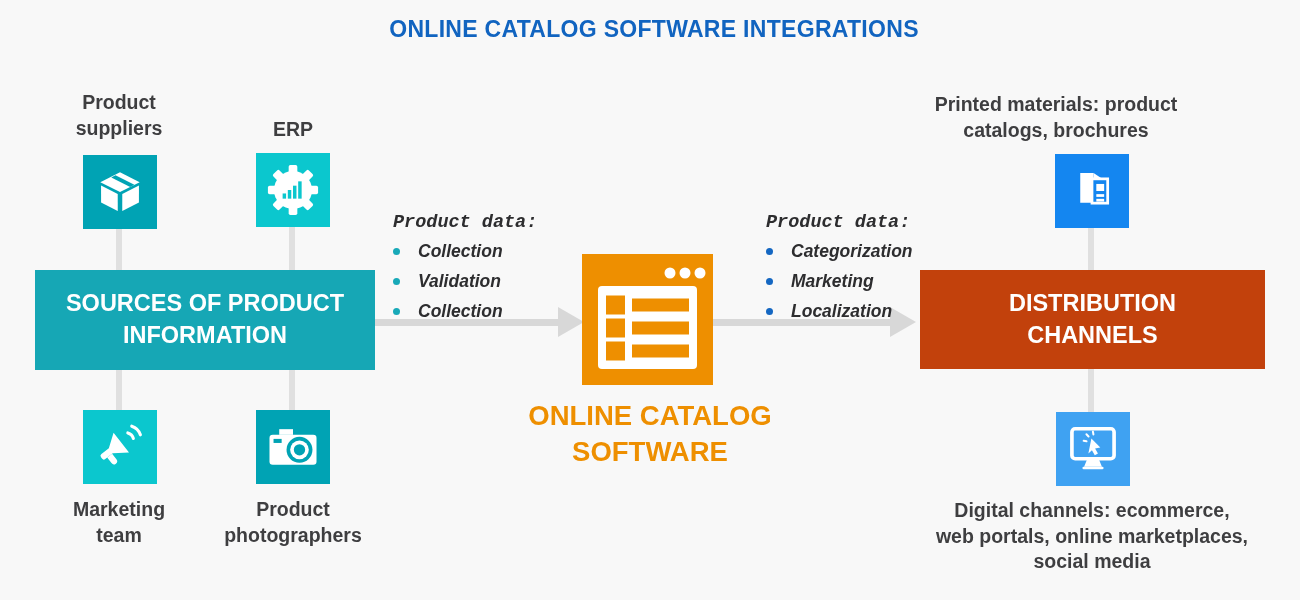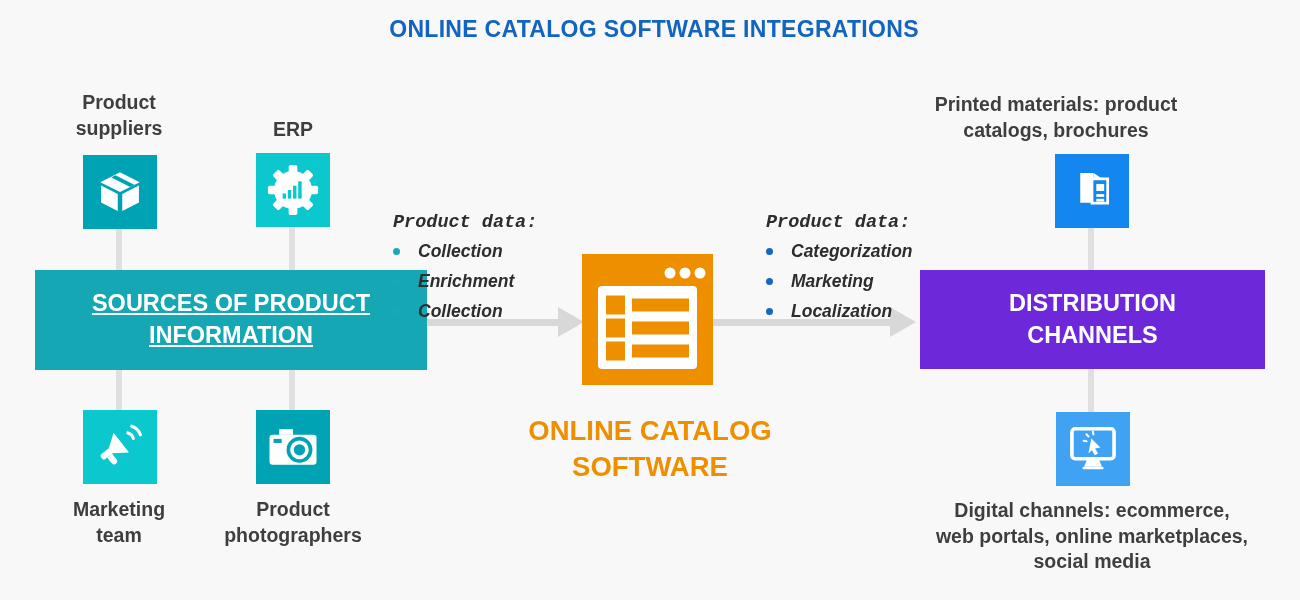--- a/index.html
+++ b/index.html
@@ -32,21 +32,21 @@
     border-left:26px solid #d8d8d8;
   }
   .flow{position:absolute;font-style:italic;font-weight:700;color:#2d2d2f;}
   .flow .hd{font-size:18.5px;margin-bottom:8px;font-family:Liberation Mono, monospace;}
   .flow .it{display:flex;align-items:center;gap:18px;font-size:17.5px;margin:0 0 9px 0;}
   .dot{width:7px;height:7px;border-radius:50%;flex:0 0 auto;}
   .dot.teal{background:#18a9b8;}
   .dot.blue{background:#1467c2;}
   .center-label{
     position:absolute;text-align:center;font-weight:800;font-size:27.5px;
-    color:#ee8f00;line-height:1.3;white-space:pre-line;margin-top:15px;
+    color:#ee8f00;line-height:1.3;white-space:pre-line;
   }
 </style>
 </head>
 <body>
 
 <div class="canvas">
 
   <h1 class="title">ONLINE CATALOG SOFTWARE INTEGRATIONS</h1>
 
   <div class="vline" style="left:116px;top:228px;height:44px;"></div>
@@ -117,32 +117,32 @@
     <svg width="60" height="60" viewBox="0 0 74 74">
       <rect x="8" y="22" width="58" height="37" rx="4" fill="#ffffff"></rect>
       <path d="M20 22 v-7 h17 v7 z" fill="#ffffff"></path>
       <rect x="13" y="27" width="10" height="5" fill="#00a3b4"></rect>
       <circle cx="45" cy="40.5" r="16" fill="#00a3b4"></circle>
       <circle cx="45" cy="40.5" r="11.5" fill="#ffffff"></circle>
       <circle cx="45" cy="40.5" r="7" fill="#00a3b4"></circle>
     </svg>
   </div>
 
-  <div class="bigbox" style="left:35px;top:270px;width:392px;height:100px;background:#16a7b5;text-decoration:underline;">SOURCES OF PRODUCT
+  <div class="bigbox" style="left:35px;top:270px;width:340px;height:100px;background:#16a7b5;">SOURCES OF PRODUCT
 INFORMATION</div>
 
   <div class="flow" style="left:393px;top:212px;">
     <div class="hd">Product data:</div>
     <div class="it">
         <span class="dot teal"></span>
         <span>Collection</span>
       </div>
     <div class="it">
         <span class="dot teal"></span>
-        <span>Enrichment</span>
+        <span>Validation</span>
       </div>
     <div class="it">
         <span class="dot teal"></span>
         <span>Collection</span>
       </div>
   </div>
 
   <div class="tile" style="left:582px;top:254px;width:131px;height:131px;background:#ee8f00;">
     <svg width="131" height="131" viewBox="0 0 131 131">
       <g fill="#ffffff">
@@ -173,21 +173,21 @@
     <div class="it">
         <span class="dot blue"></span>
         <span>Marketing</span>
       </div>
     <div class="it">
         <span class="dot blue"></span>
         <span>Localization</span>
       </div>
   </div>
 
-  <div class="bigbox" style="left:920px;top:270px;width:345px;height:99px;background:#6d28d9;">DISTRIBUTION
+  <div class="bigbox" style="left:920px;top:270px;width:345px;height:99px;background:#c2410c;">DISTRIBUTION
 CHANNELS</div>
 
   <div class="nlabel" style="left:891px;top:92px;width:330px;">Printed materials: product
 catalogs, brochures</div>
   <div class="nlabel" style="left:882px;top:498px;width:420px;">Digital channels: ecommerce,
 web portals, online marketplaces,
 social media</div>
 
   <div class="tile" style="left:1055px;top:154px;background:#1486f0;">
     <svg width="58" height="58" viewBox="0 0 74 74">

